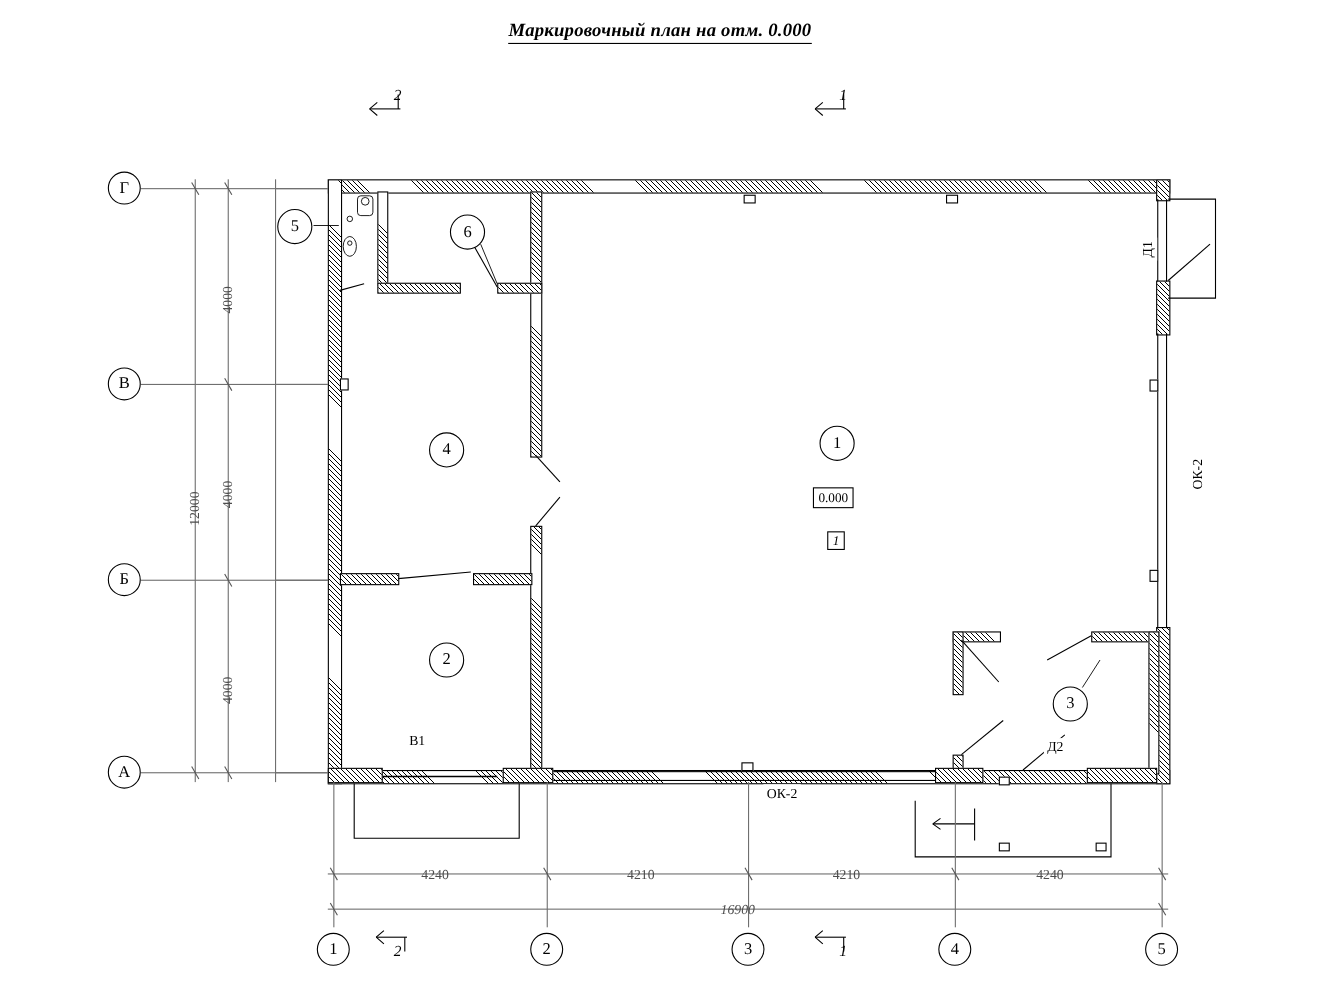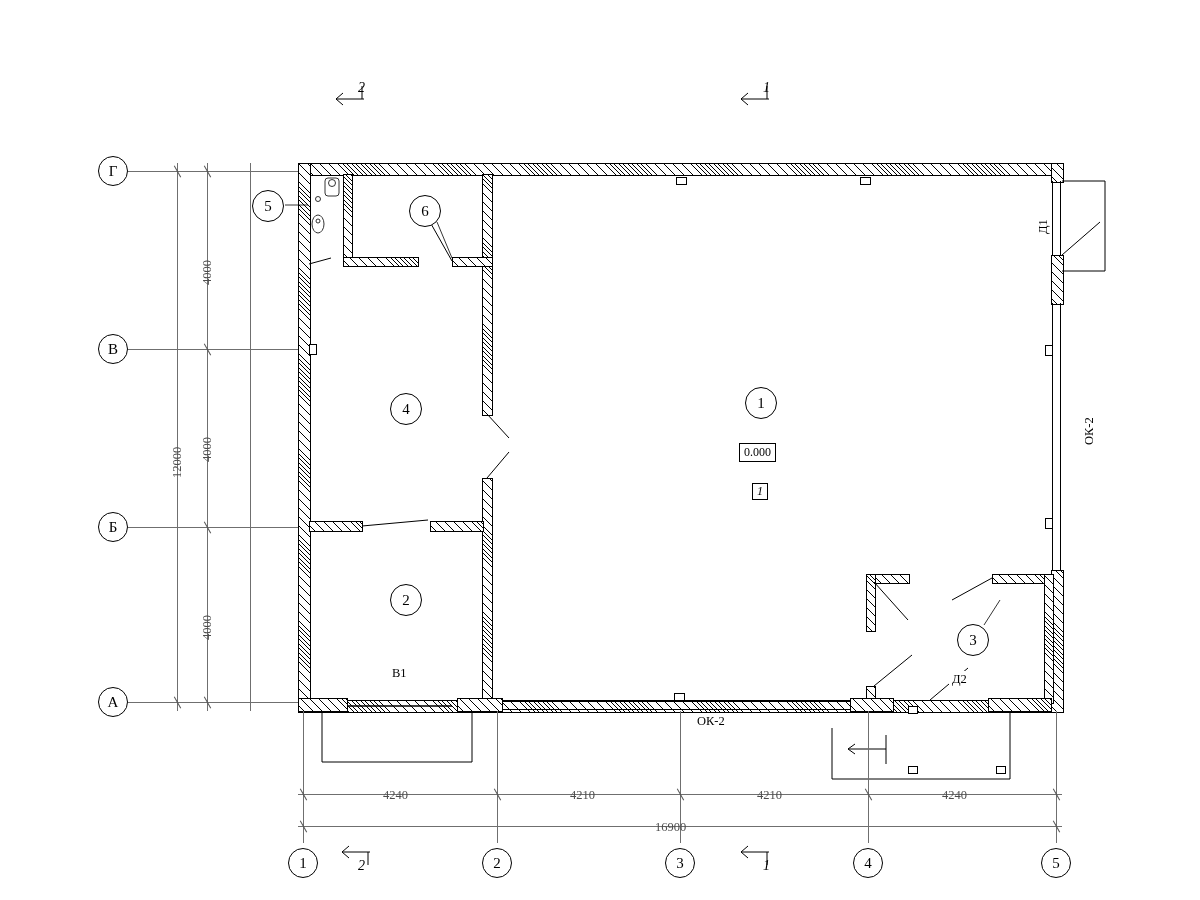--- a/index.html
+++ b/index.html
@@ -112,20 +112,23 @@
     height: 900px;
     overflow: visible;
     pointer-events: none;
   }
 </style>
 </head>
 <body>
 
 <div id="page">
 
+  <div id="title">
+    <span>Маркировочный план на отм. 0.000</span>
+  </div>
 
   <svg class="ov">
 
     <path d="M336 99 L364 99" stroke="#000" stroke-width="1" fill="none"></path>
     <path d="M336 99 L343 93 M336 99 L343 105" stroke="#000" stroke-width="1" fill="none"></path>
     <path d="M362 99 L362 86" stroke="#000" stroke-width="1" fill="none"></path>
 
     <path d="M741 99 L769 99" stroke="#000" stroke-width="1" fill="none"></path>
     <path d="M741 99 L748 93 M741 99 L748 105" stroke="#000" stroke-width="1" fill="none"></path>
     <path d="M767 99 L767 86" stroke="#000" stroke-width="1" fill="none"></path>
@@ -268,21 +271,21 @@
   <div class="circle room-circle" style="left:390px; top:393px;">4</div>
   <div class="circle room-circle" style="left:252px; top:190px;">5</div>
   <div class="circle room-circle" style="left:409px; top:195px;">6</div>
 
   <div class="boxlbl" style="left:739px; top:443px;">0.000</div>
   <div class="boxlbl" style="left:752px; top:483px; font-style:italic; padding:0 4px;">1</div>
   <div class="plainlbl" style="left:694px; top:713px;">ОК-2</div>
   <div class="plainlbl vert" style="left:1081px; top:448px;">ОК-2</div>
   <div class="plainlbl vert" style="left:1035px; top:237px;">Д1</div>
   <div class="plainlbl" style="left:949px; top:671px;">Д2</div>
-  <div class="plainlbl" style="left:389px; top:665px;">В1</div>
+  <div class="plainlbl" style="left:369px; top:665px;">В1</div>
 
   <div class="ln grey" style="left:298px; top:794px; width:764px; height:1px;"></div>
   <div class="ln grey" style="left:298px; top:826px; width:764px; height:1px;"></div>
 
   <div class="ln grey" style="left:303px; top:711px; width:1px; height:132px;"></div>
   <div class="ln grey" style="left:497px; top:711px; width:1px; height:132px;"></div>
   <div class="ln grey" style="left:680px; top:711px; width:1px; height:132px;"></div>
   <div class="ln grey" style="left:868px; top:711px; width:1px; height:132px;"></div>
   <div class="ln grey" style="left:1056px; top:711px; width:1px; height:132px;"></div>
 
@@ -291,21 +294,21 @@
   <div class="tick" style="left:674px; top:794px;"></div>
   <div class="tick" style="left:862px; top:794px;"></div>
   <div class="tick" style="left:1050px; top:794px;"></div>
   <div class="tick" style="left:297px; top:826px;"></div>
   <div class="tick" style="left:1050px; top:826px;"></div>
 
   <div class="lbl grey" style="left:383px; top:788px;">4240</div>
   <div class="lbl grey" style="left:570px; top:788px;">4210</div>
   <div class="lbl grey" style="left:757px; top:788px;">4210</div>
   <div class="lbl grey" style="left:942px; top:788px;">4240</div>
-  <div class="lbl grey" style="left:655px; top:820px;">16900</div>
+  <div class="lbl grey" style="left:655px; top:820px;font-style:italic;">16900</div>
 
   <div class="circle axis-circle" style="left:288px; top:848px;">1</div>
   <div class="circle axis-circle" style="left:482px; top:848px;">2</div>
   <div class="circle axis-circle" style="left:665px; top:848px;">3</div>
   <div class="circle axis-circle" style="left:853px; top:848px;">4</div>
   <div class="circle axis-circle" style="left:1041px; top:848px;">5</div>
 
 </div>
 
 </body></html>

